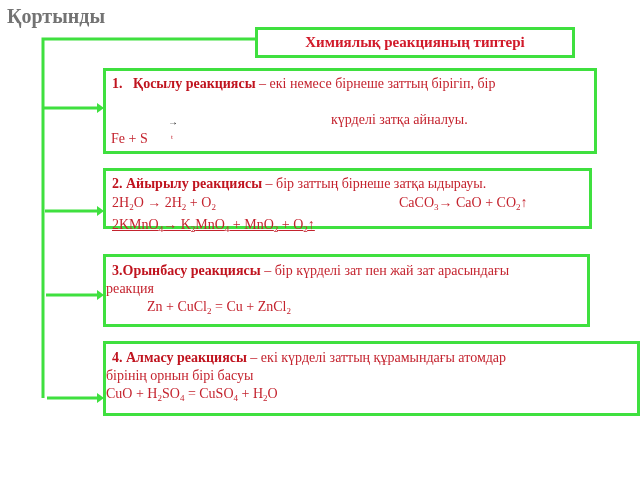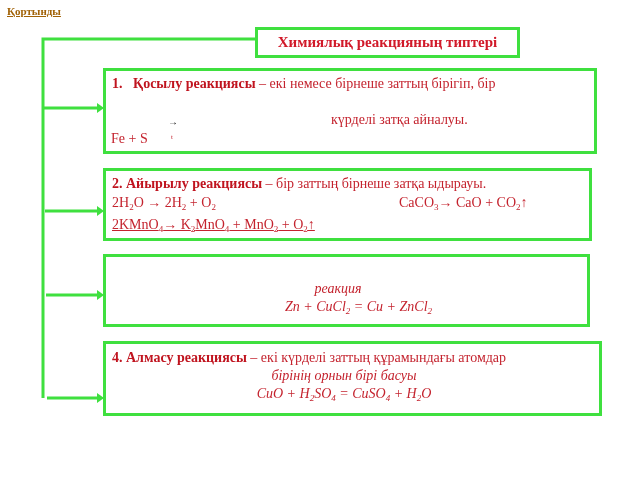--- a/index.html
+++ b/index.html
@@ -1,39 +1,39 @@
 <!DOCTYPE html>
 <html><head>
 <meta charset="utf-8">
 <style>
   html, body { margin:0; padding:0; }
   body {
     width:640px; height:480px; background:#ffffff; position:relative; overflow:hidden;
     font-family: "Liberation Serif", "DejaVu Serif", serif;
   }
   .heading {
-    position:absolute; left:7px; top:5px; font-size:11px; font-weight:bold; color:#a16207;text-decoration:underline;
+    position:absolute; left:7px; top:5px; font-size:20px; font-weight:bold; color:#737373;
   }
   .box {
     position:absolute; border:3px solid #3fe03f; background:#fff; box-sizing:border-box;
     color:#c4232e; font-size:14px; line-height:18px;
   }
   .title-box {
-    left:255px; top:27px; width:265px; height:31px;
+    left:255px; top:27px; width:320px; height:31px;
     text-align:center; font-weight:bold; font-size:15px; line-height:25px; color:#d11a2a;
   }
   .b1 { left:103px; top:68px; width:494px; height:86px; }
-  .b2 { left:103px; top:168px; width:489px; height:73px; }
+  .b2 { left:103px; top:168px; width:489px; height:61px; }
   .b3 { left:103px; top:254px; width:487px; height:73px; }
-  .b4 { left:103px; top:341px; width:499px; height:75px; }
+  .b4 { left:103px; top:341px; width:537px; height:75px; }
   .line { position:absolute; }
   b { color:#c0141f; }
   sub { font-size:9px; vertical-align:-3px; line-height:0; }
   .abs { position:absolute; white-space:nowrap; }
-  .center { position:absolute; left:0; right:17px; text-align:center; white-space:nowrap;font-style:italic; }
+  .center { position:absolute; left:0; right:17px; text-align:left; white-space:nowrap; }
 </style>
 </head>
 <body>
 
 <div class="heading">Қортынды</div>
 
 <svg class="line" width="640" height="480" style="left:0;top:0;">
   <g stroke="#3fe03f" stroke-width="3" fill="none">
     <polyline points="255,39 43,39 43,398"></polyline>
     <line x1="43" y1="108" x2="98" y2="108"></line>
@@ -75,20 +75,23 @@
   </div>
   <div class="abs" style="left:293px;top:23px;">
     <span>CaCO</span><sub>3</sub><span>→ CaO + CO</span><sub>2</sub><span>↑</span>
   </div>
   <div class="abs" style="left:6px;top:45px;text-decoration:underline;">
     <span>2KMnO</span><sub>4</sub><span>→ K</span><sub>2</sub><span>MnO</span><sub>4</sub><span> + MnO</span><sub>2</sub><span> + O</span><sub>2</sub><span>↑</span>
   </div>
 </div>
 
 <div class="box b3">
+  <div class="abs" style="left:6px;top:5px;">
+    <b>3.</b><b>Орынбасу реакциясы</b><span> – бір күрделі зат пен жай зат арасындағы</span>
+  </div>
   <div class="center" style="top:23px;">реакция</div>
   <div class="center" style="top:41px;margin-left:41px;">
     <span>Zn + CuCl</span><sub>2</sub><span> = Cu + ZnCl</span><sub>2</sub>
   </div>
 </div>
 
 <div class="box b4">
   <div class="abs" style="left:6px;top:5px;">
     <b>4.</b>&nbsp;<b>Алмасу реакциясы</b><span> – екі күрделі заттың құрамындағы атомдар</span>
   </div>

